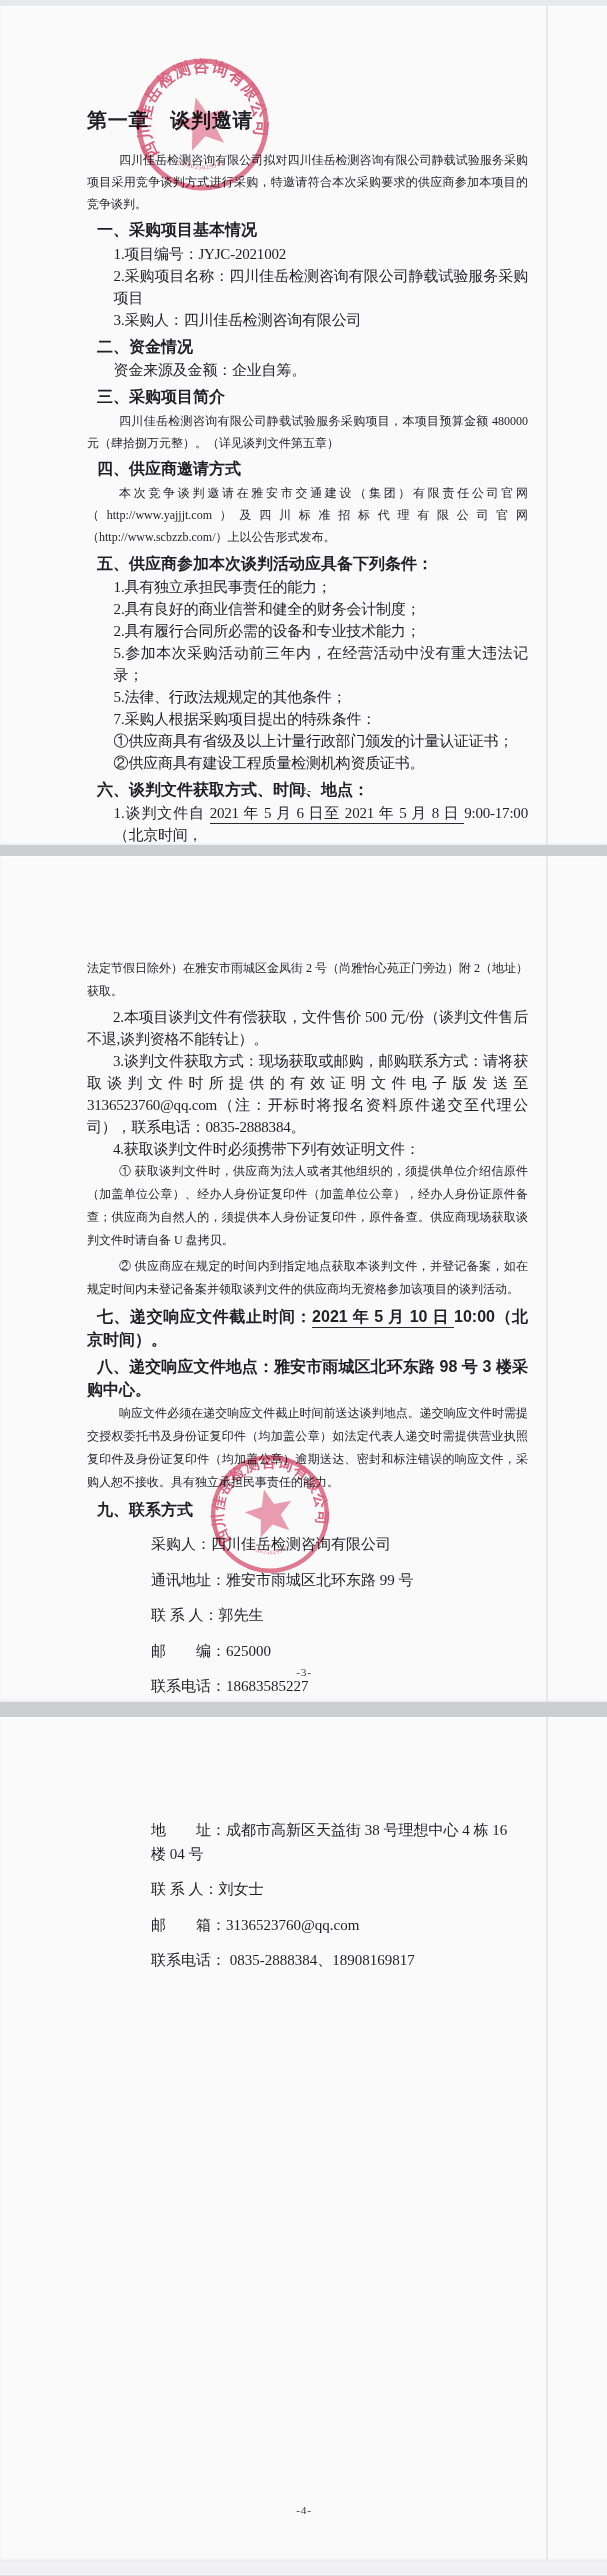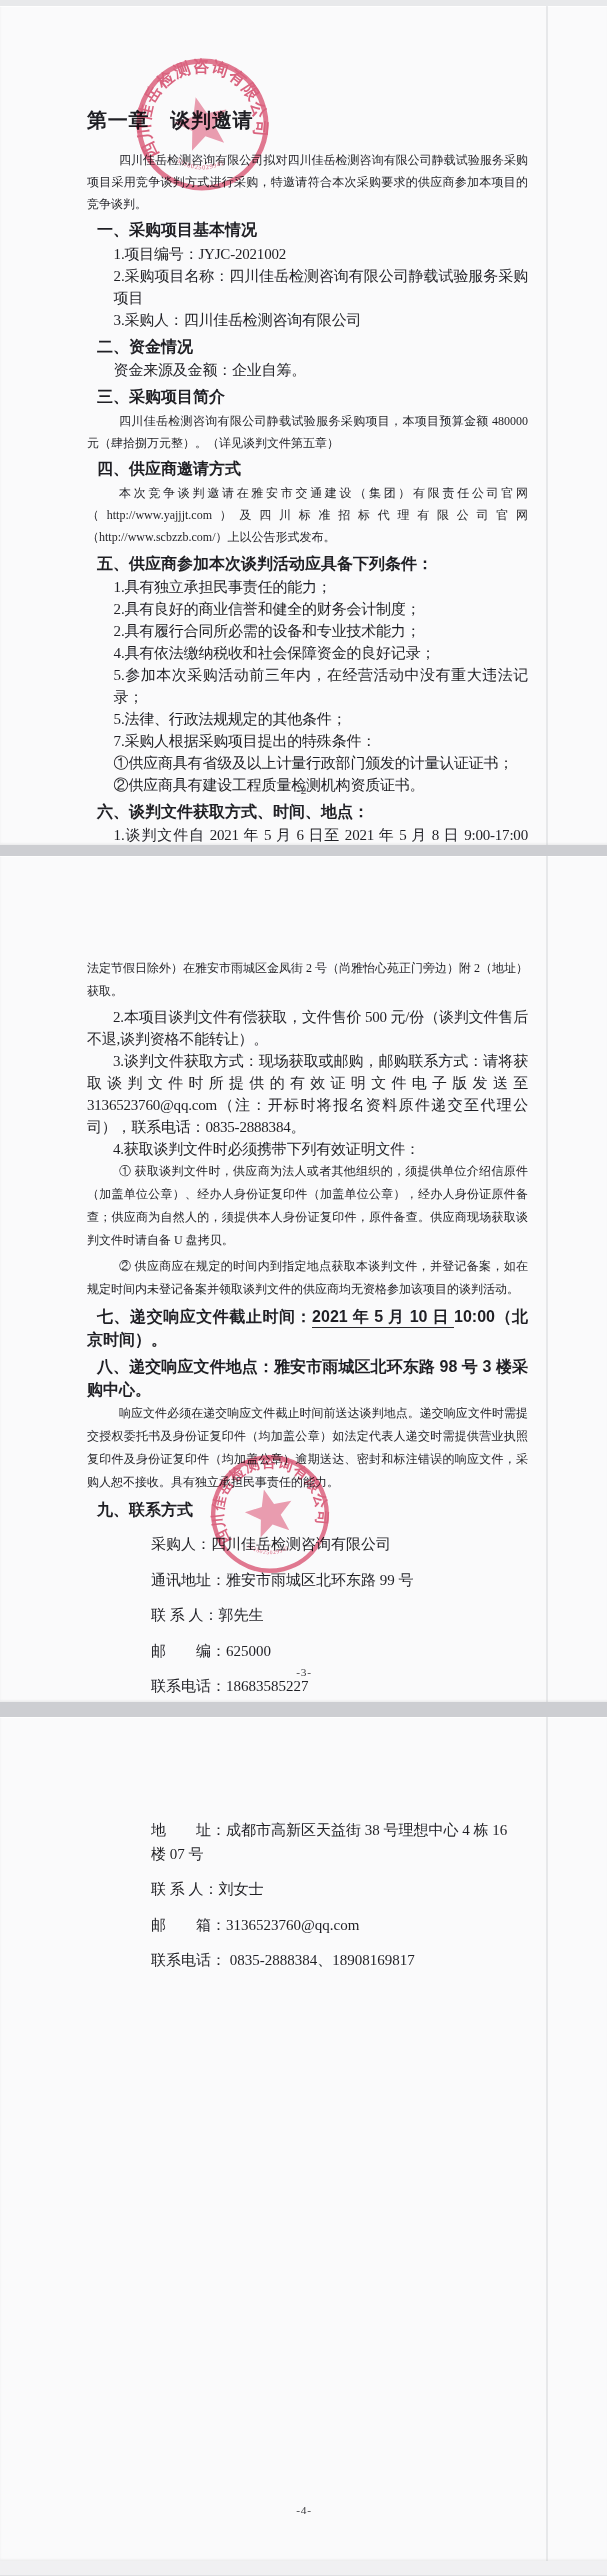--- a/index.html
+++ b/index.html
@@ -110,21 +110,20 @@
     <div class="heading">三、采购项目简介</div>
     <p class="para">四川佳岳检测咨询有限公司静载试验服务采购项目，本项目预算金额 480000 元（肆拾捌万元整）。（详见谈判文件第五章）</p>
 
     <div class="heading">四、供应商邀请方式</div>
     <p class="para">本次竞争谈判邀请在雅安市交通建设（集团）有限责任公司官网（http://www.yajjjt.com）及四川标准招标代理有限公司官网（http://www.scbzzb.com/）上以公告形式发布。</p>
 
     <div class="heading">五、供应商参加本次谈判活动应具备下列条件：</div>
     <p class="item">1.具有独立承担民事责任的能力；</p>
     <p class="item">2.具有良好的商业信誉和健全的财务会计制度；</p>
     <p class="item">2.具有履行合同所必需的设备和专业技术能力；</p>
-    <p class="item">4.具有依法缴纳税收和社会保障资金的良好记录；</p>
     <p class="item">5.参加本次采购活动前三年内，在经营活动中没有重大违法记录；</p>
     <p class="item">5.法律、行政法规规定的其他条件；</p>
     <p class="item">7.采购人根据采购项目提出的特殊条件：</p>
     <p class="item">①供应商具有省级及以上计量行政部门颁发的计量认证证书；</p>
     <p class="item">②供应商具有建设工程质量检测机构资质证书。</p>
 
     <div class="heading">六、谈判文件获取方式、时间、地点：</div>
     <p class="item"><span>1.谈判文件自 </span><span class="u">2021 年 5 月 6 日至 2021 年 5 月 8 日 </span><span>9:00-17:00（北京时间，</span></p>
   </div>
   <div class="footer">-2-</div>
@@ -169,21 +168,21 @@
     </div>
   </div>
   <div class="footer">-3-</div>
 </div>
 
 <div class="gap gap-2"></div>
 
 <div class="page page-3">
   <div class="content">
     <div class="contact-block">
-      <p class="contact-line">地　　址：成都市高新区天益街 38 号理想中心 4 栋 16 楼 07 号</p>
+      <p class="contact-line">地　　址：成都市高新区天益街 38 号理想中心 4 栋 16 楼 04 号</p>
       <p class="contact-line">联 系 人：刘女士</p>
       <p class="contact-line">邮　　箱：3136523760@qq.com</p>
       <p class="contact-line">联系电话： 0835-2888384、18908169817</p>
     </div>
   </div>
   <div class="footer">-4-</div>
 </div>
 
 <div class="strip-bottom"></div>
 

